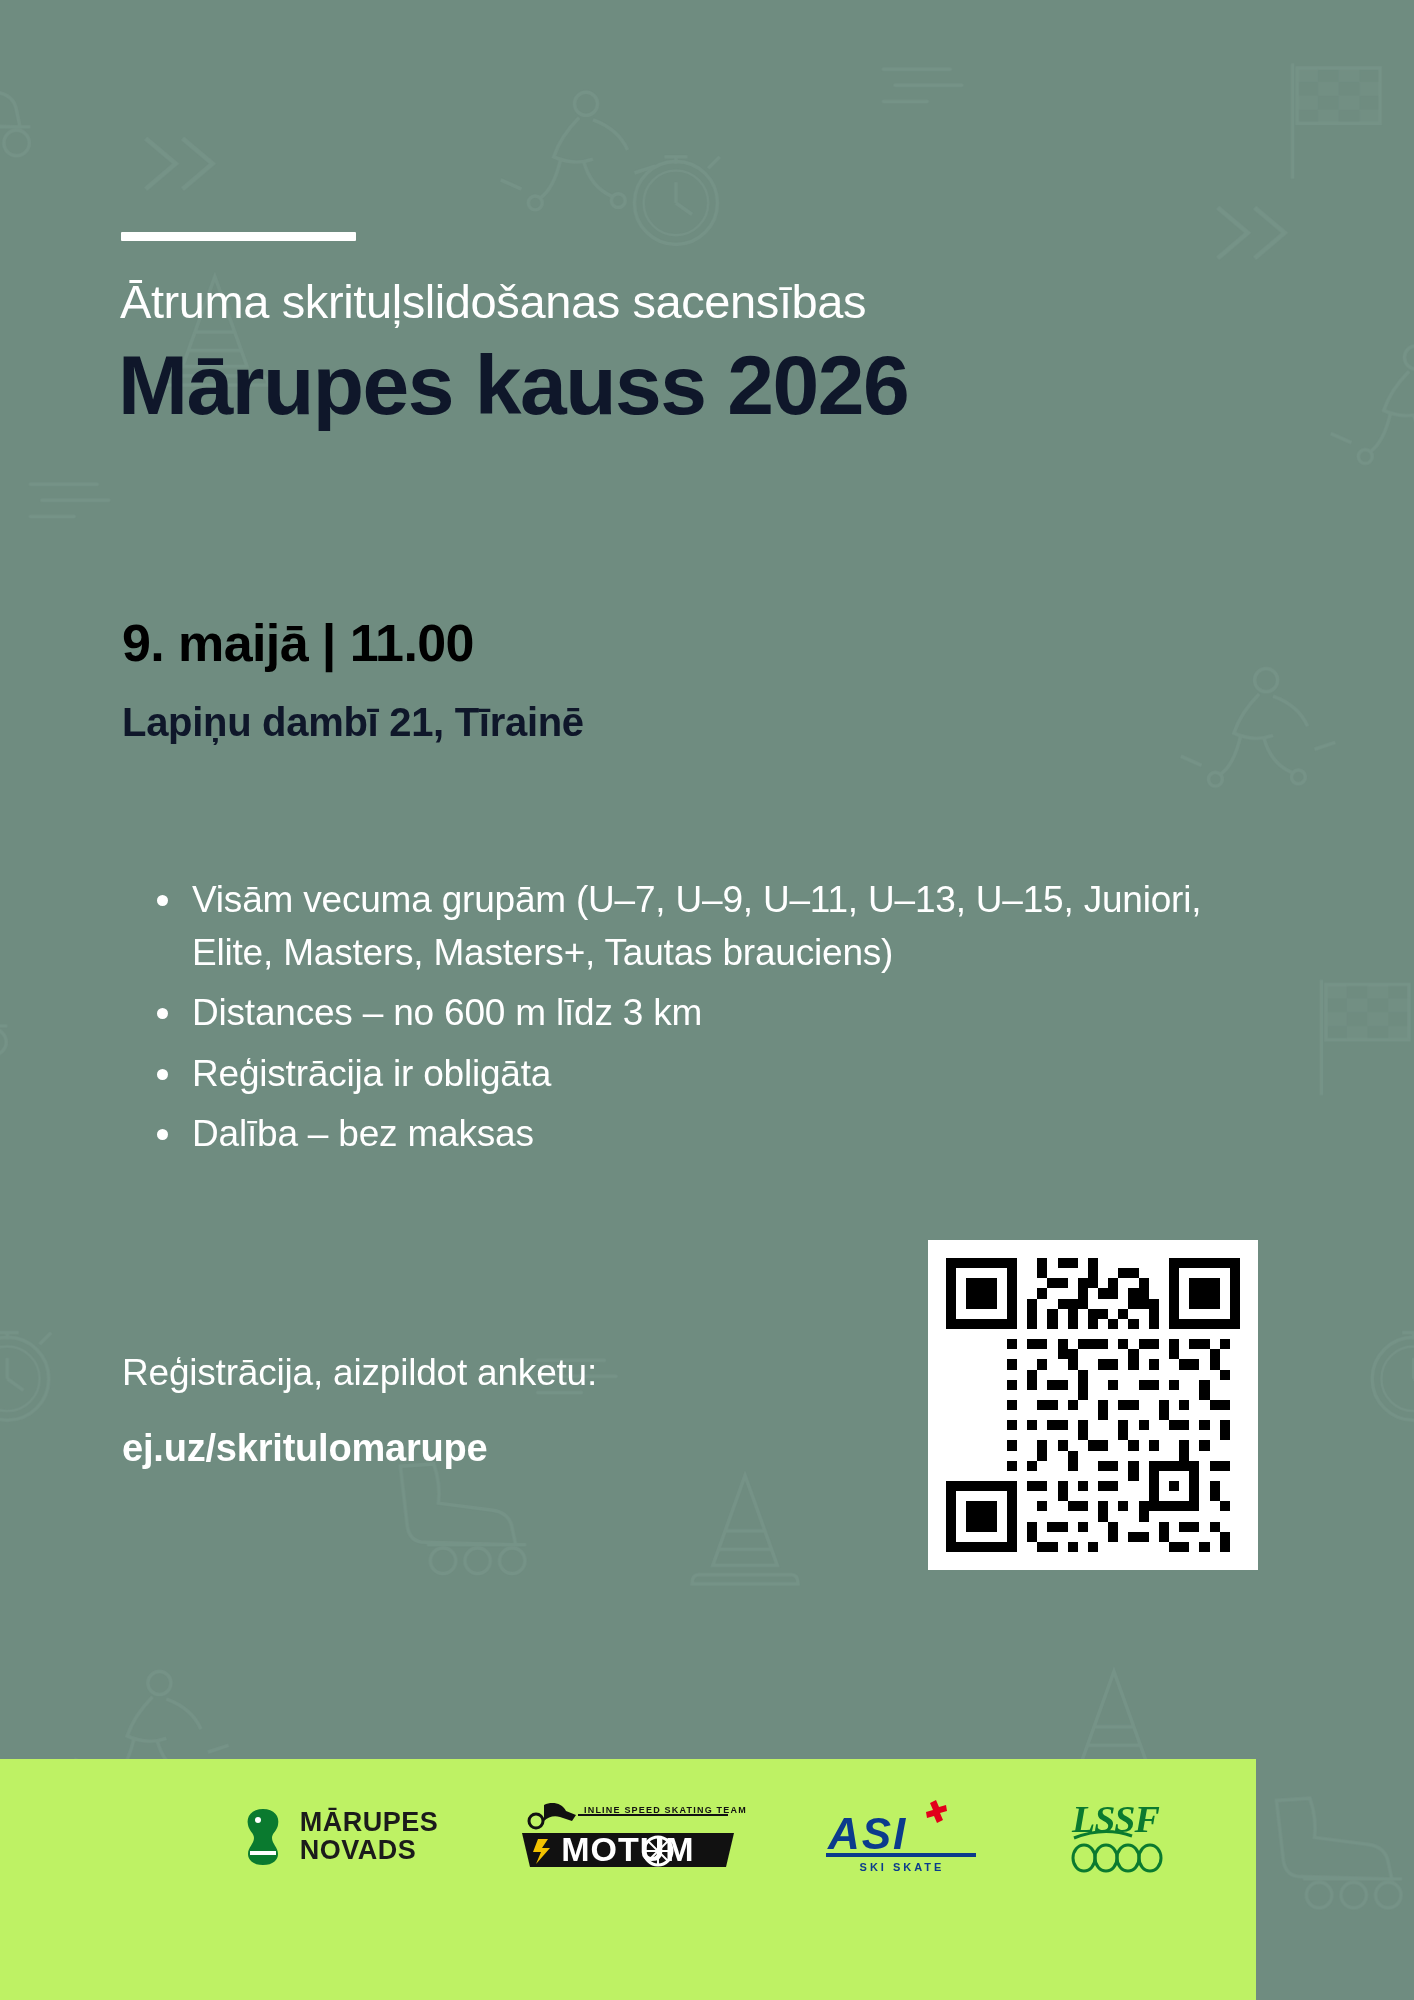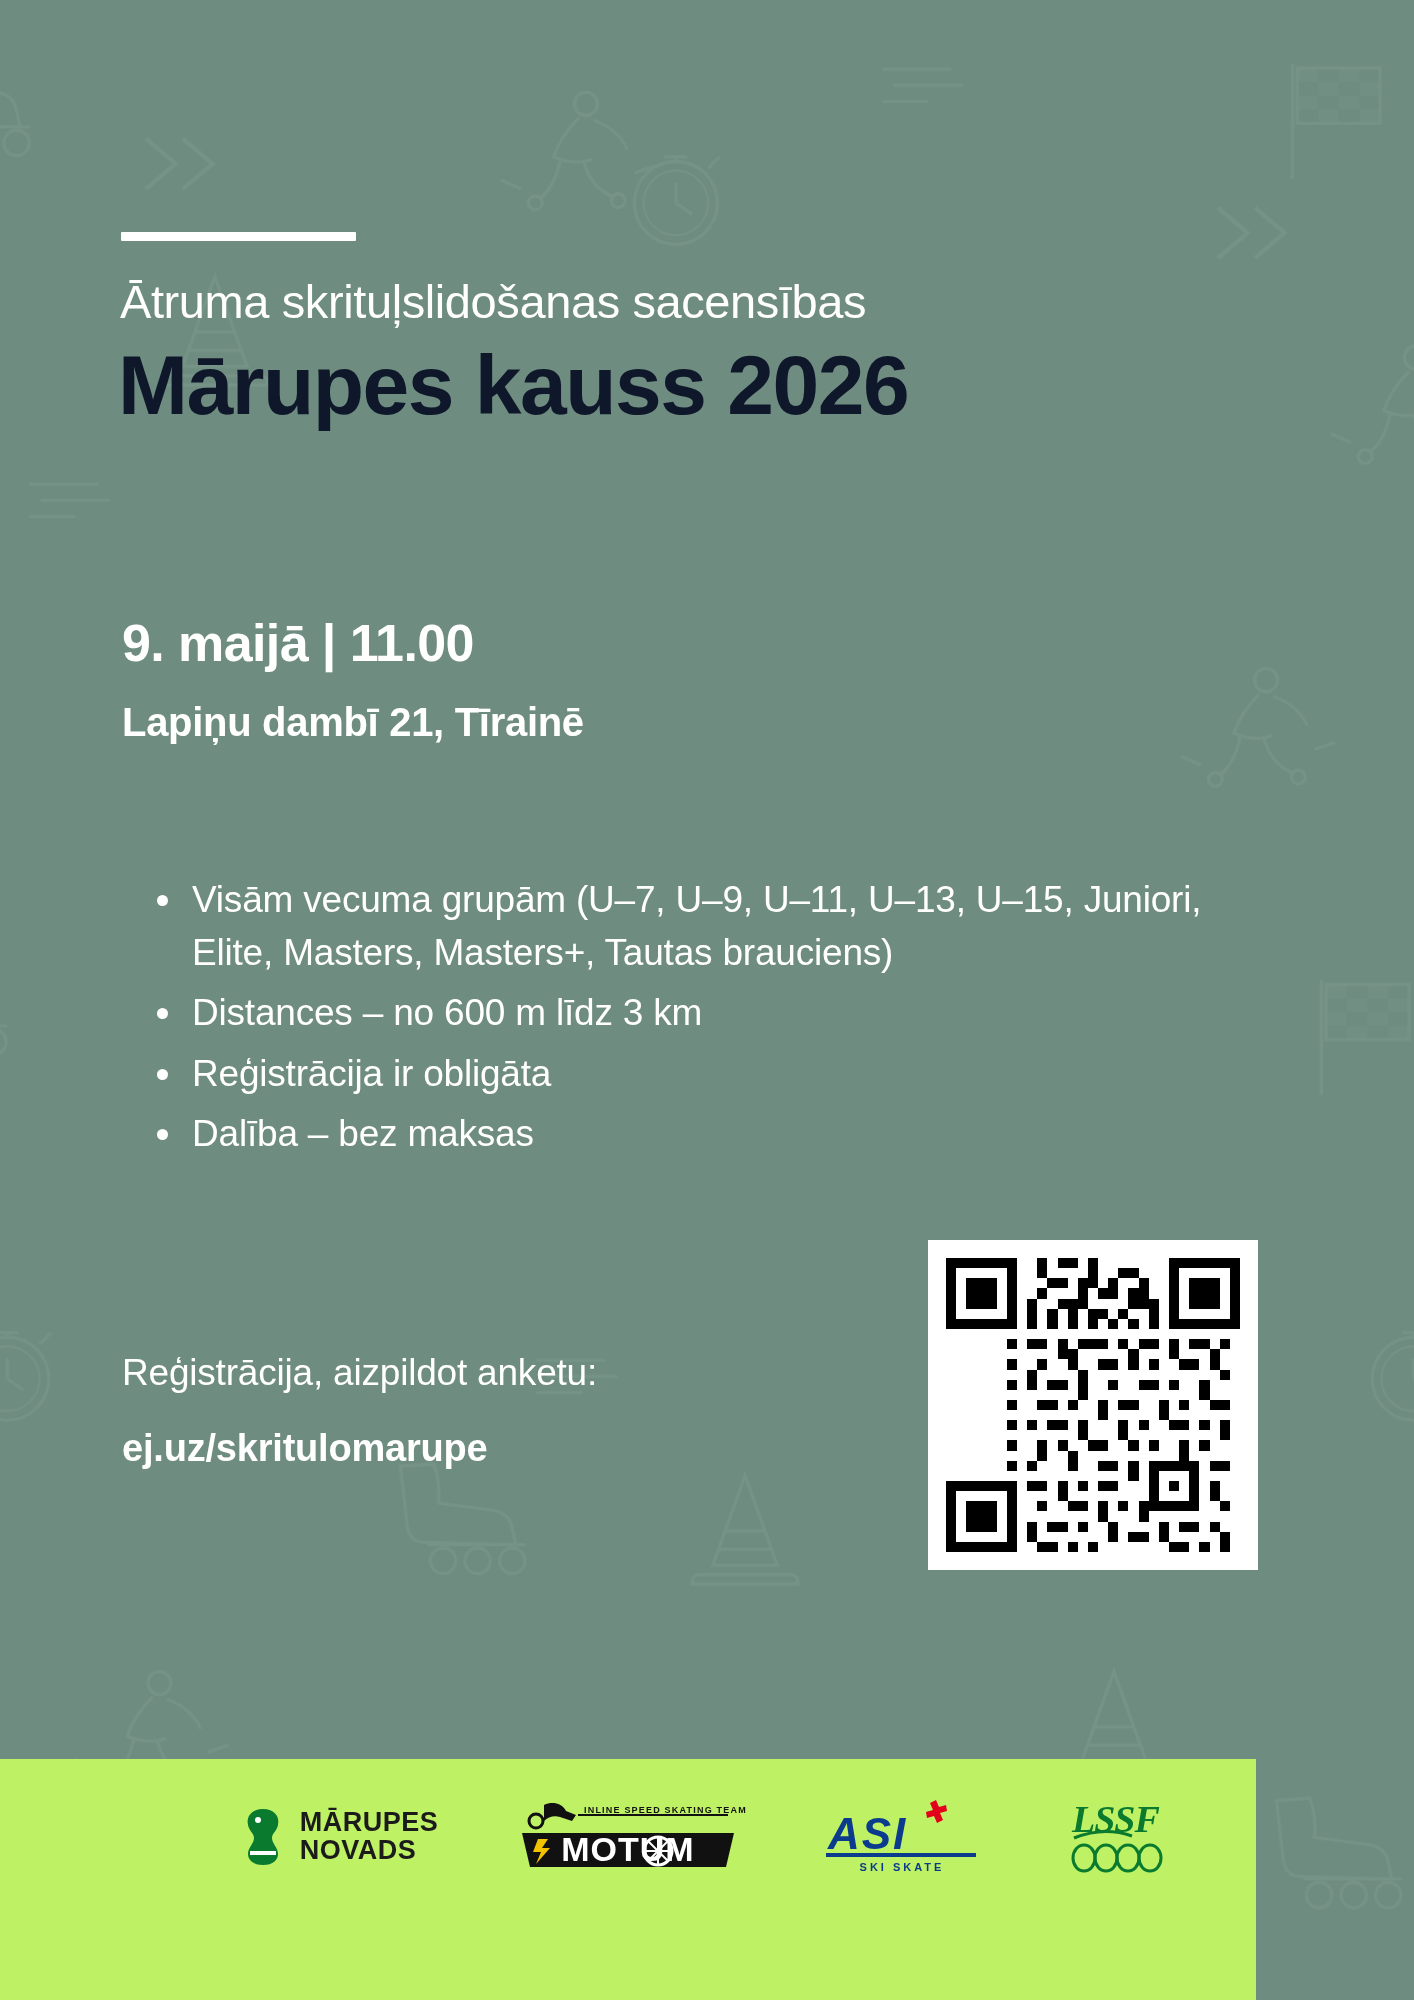--- a/index.html
+++ b/index.html
@@ -66,30 +66,30 @@
     font-size: 84px;
     font-weight: 700;
     letter-spacing: -1.5px;
     line-height: 1.08;
   }
 
   .when {
     position: absolute;
     left: 122px;
     top: 613px;
-    color: #ffffff;
+    color: #000000;
     font-size: 52px;
     font-weight: 700;
     letter-spacing: -0.6px;
   }
   .where {
     position: absolute;
     left: 122px;
     top: 700px;
-    color: #ffffff;
+    color: #0f172a;
     font-size: 40px;
     font-weight: 700;
     letter-spacing: -0.3px;
   }
 
   .bullets {
     position: absolute;
     left: 150px;
     top: 838px;
     width: 1120px;

